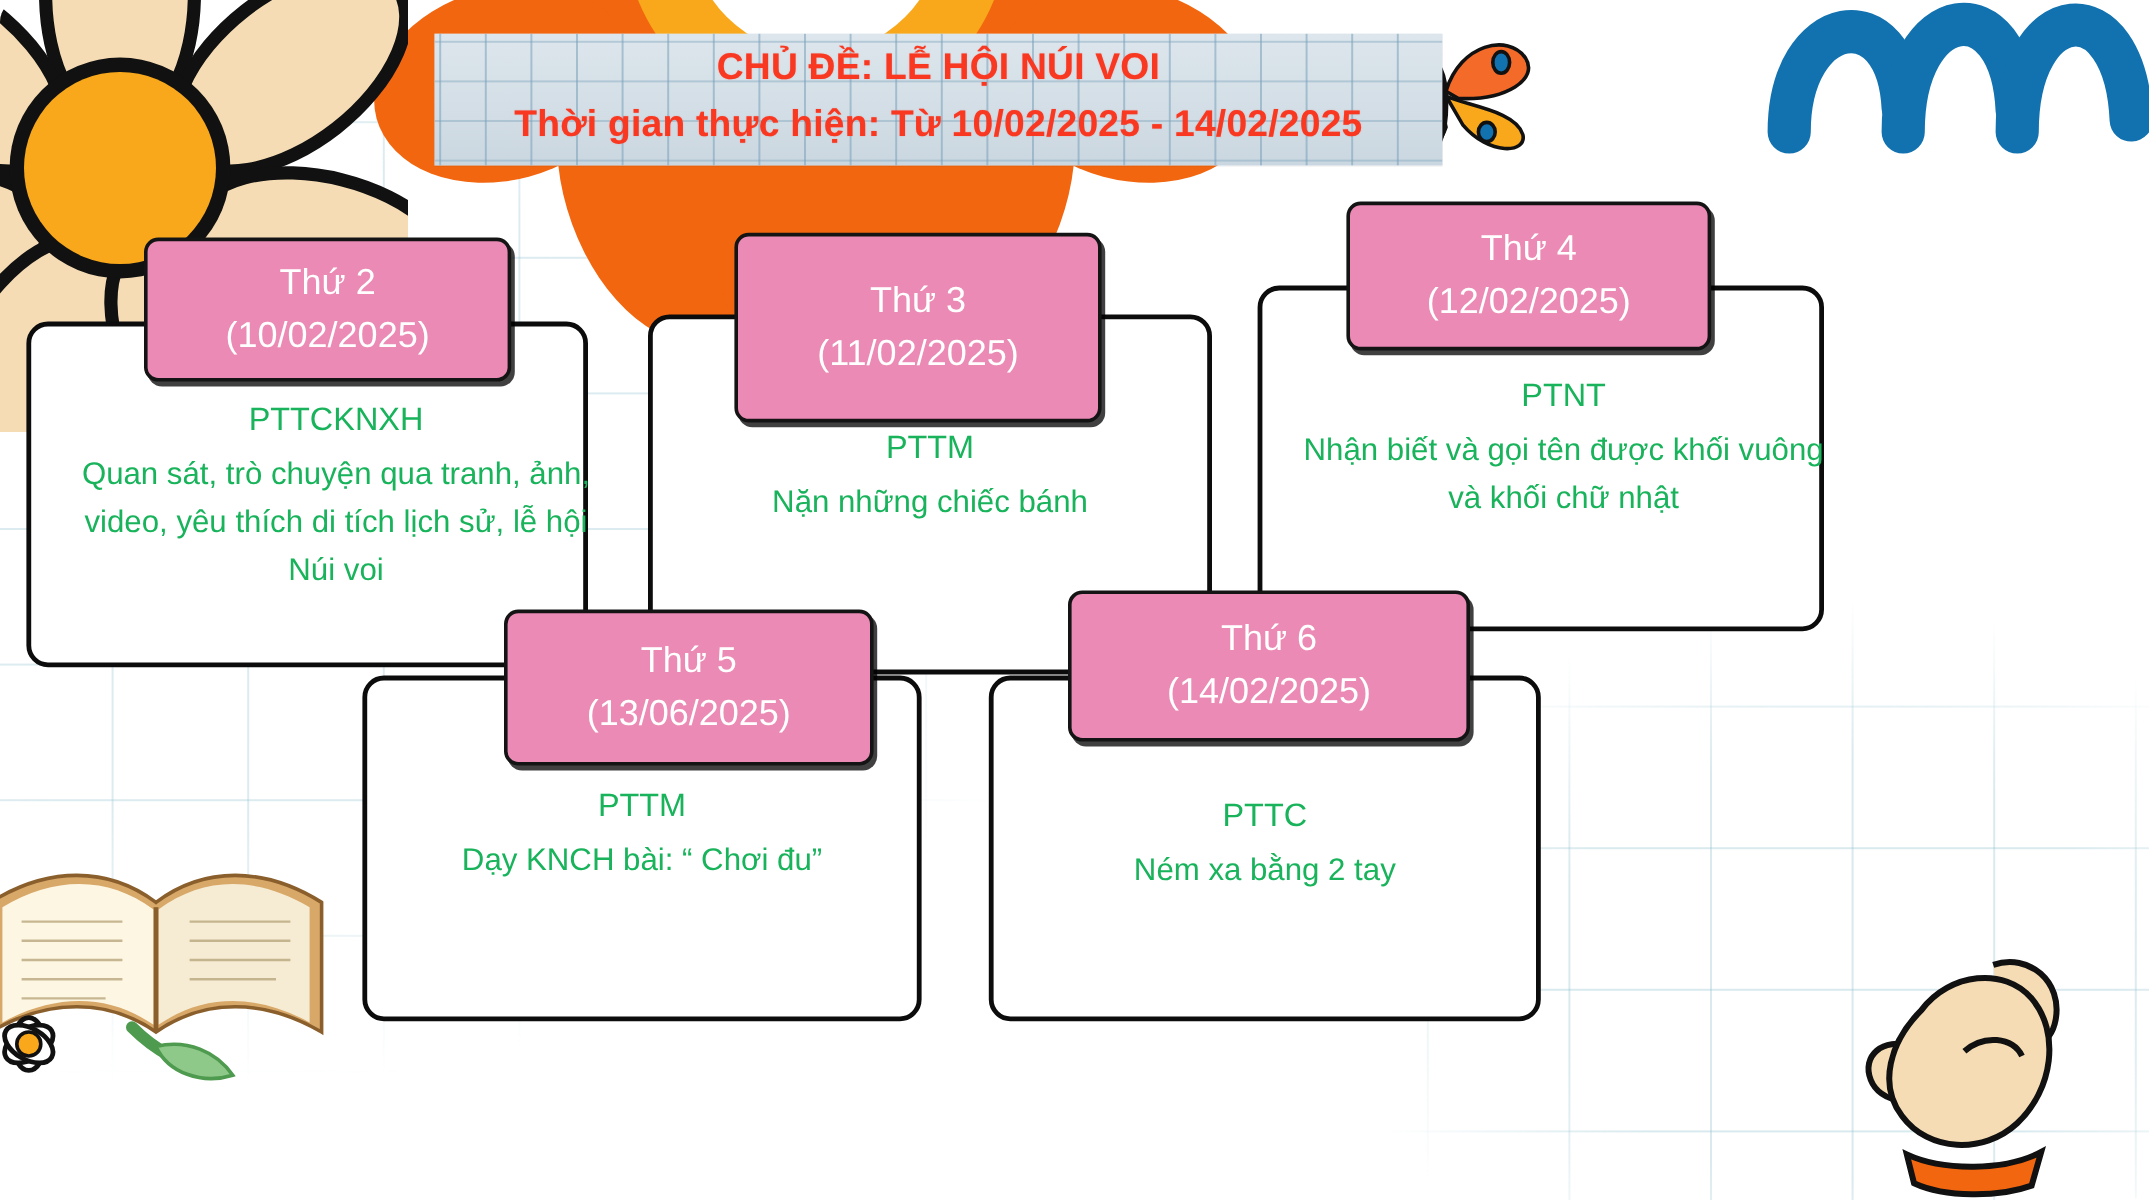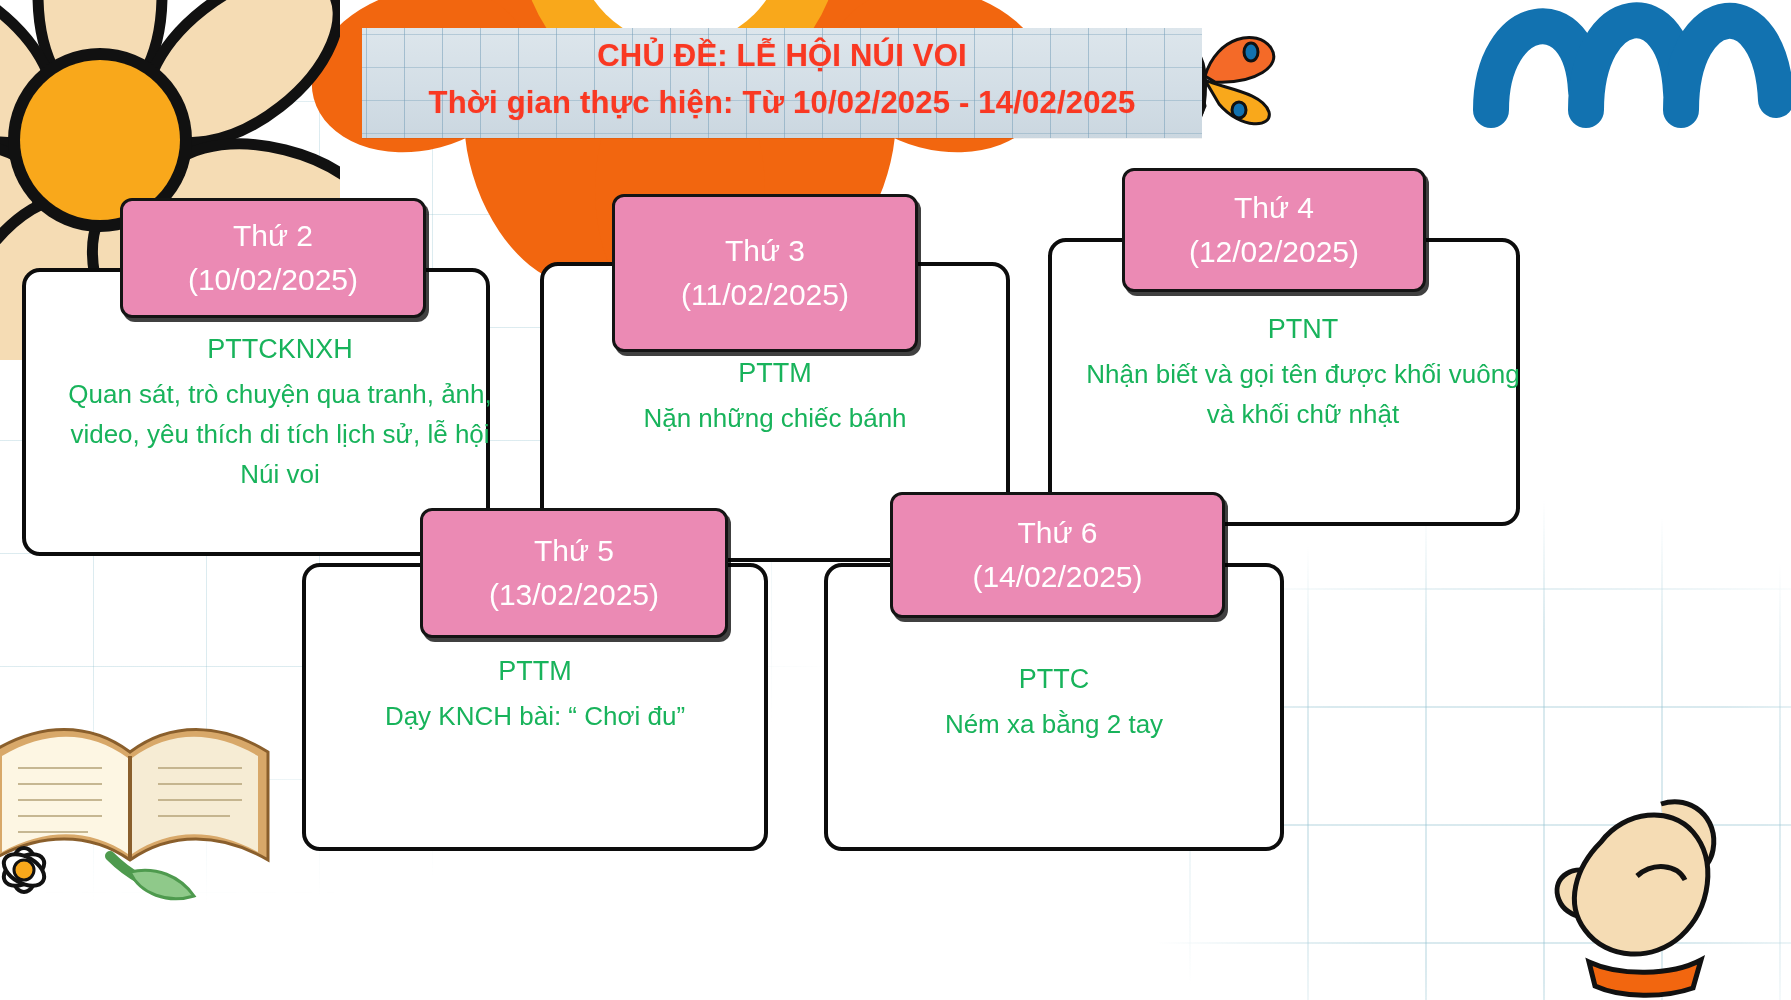--- a/index.html
+++ b/index.html
@@ -1,21 +1,21 @@
 <!DOCTYPE html>
 <html><head>
 <meta charset="utf-8">
 <style>
   html,body{margin:0;padding:0;}
   body{
     width:1791px;height:1000px;overflow:hidden;position:relative;
     background:#ffffff;
     font-family:"Liberation Sans","DejaVu Sans",sans-serif;
   }
-  .stage{position:absolute;inset:0;overflow:hidden;}
+  .stage{position:absolute;inset:0;overflow:hidden;border-radius:18px;}
 
   
   .gridbg{
     position:absolute;inset:0;
     background-image:
       linear-gradient(to right, rgba(140,190,205,.30) 1.5px, transparent 1.5px),
       linear-gradient(to bottom, rgba(140,190,205,.30) 1.5px, transparent 1.5px);
     background-size:113px 113px;
     background-position:-20px -12px;
   }
@@ -264,20 +264,20 @@
   <div class="day-chip" id="chip-tue">
     <div class="d-name">Thứ 3</div>
     <div class="d-date">(11/02/2025)</div>
   </div>
   <div class="day-chip" id="chip-wed">
     <div class="d-name">Thứ 4</div>
     <div class="d-date">(12/02/2025)</div>
   </div>
   <div class="day-chip" id="chip-thu">
     <div class="d-name">Thứ 5</div>
-    <div class="d-date">(13/02/2025)</div>
+    <div class="d-date">(13/06/2025)</div>
   </div>
   <div class="day-chip" id="chip-fri">
     <div class="d-name">Thứ 6</div>
     <div class="d-date">(14/02/2025)</div>
   </div>
 
 </div>
 
 </body></html>

